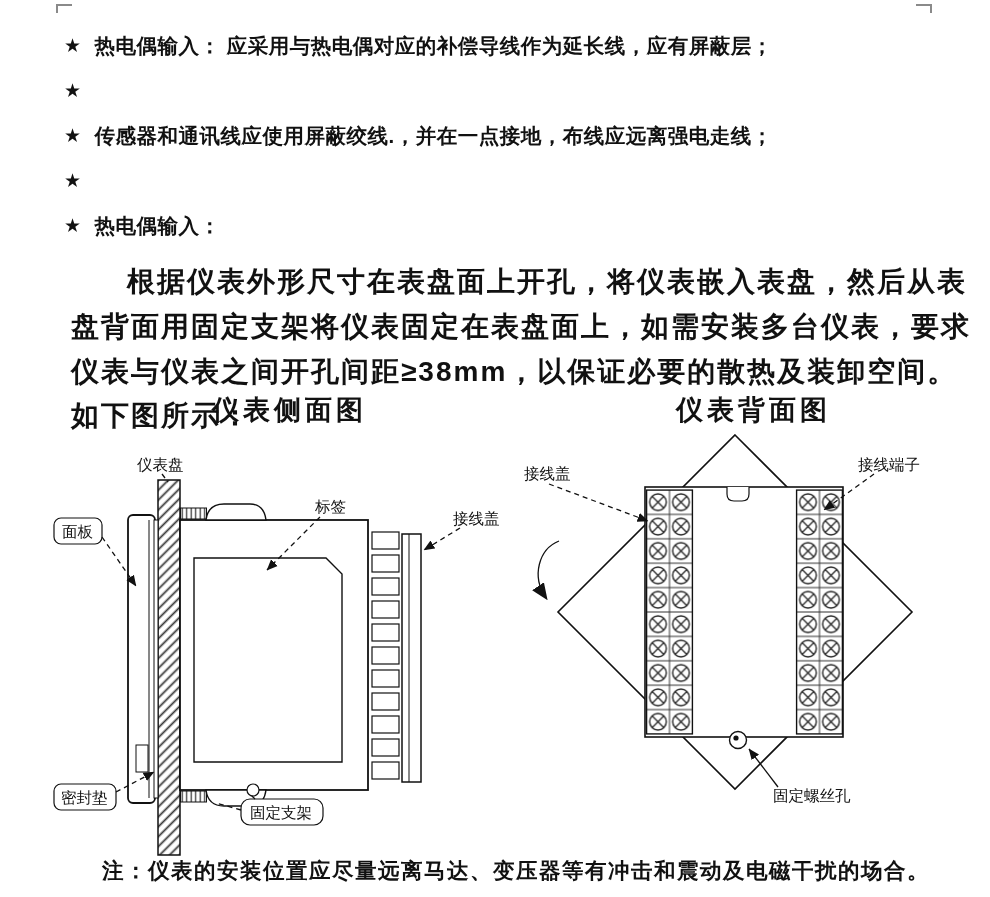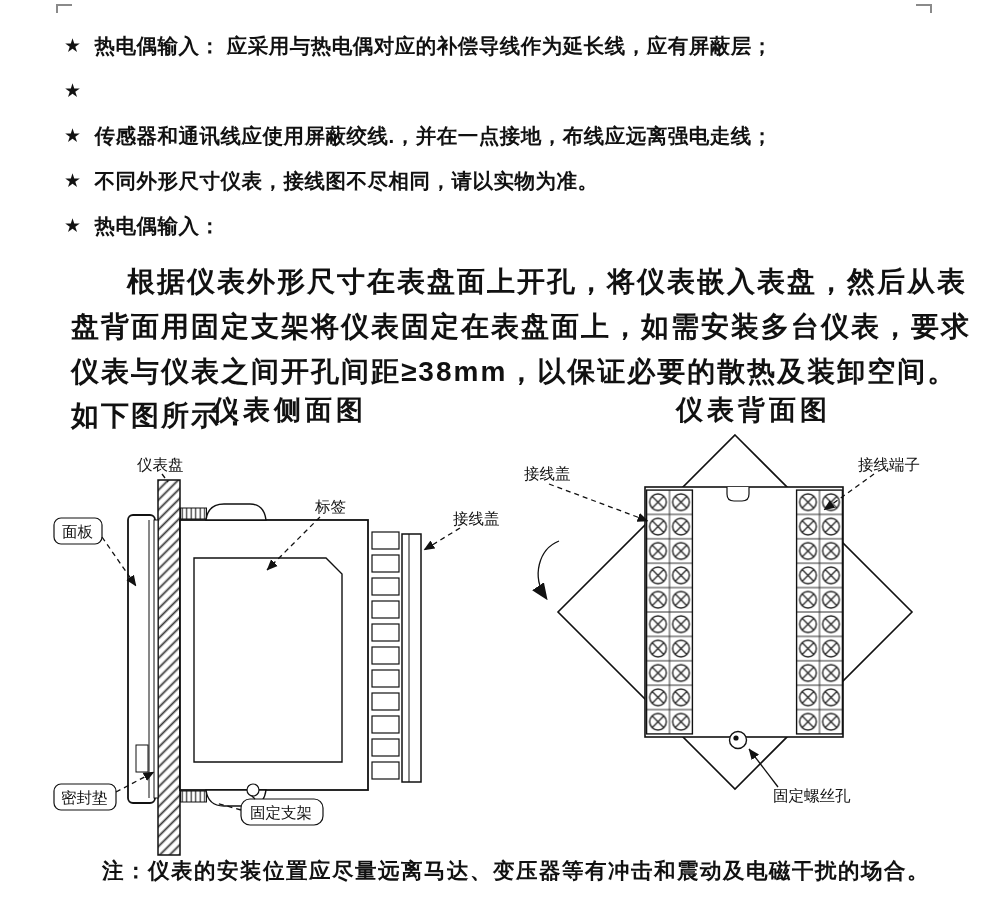--- a/index.html
+++ b/index.html
@@ -57,21 +57,20 @@
   </div>
   <div class="bullet">
     <span class="star">★</span>
   </div>
   <div class="bullet">
     <span class="star">★</span>
     <span class="bullet-text">传感器和通讯线应使用屏蔽绞线.，并在一点接地，布线应远离强电走线；</span>
   </div>
   <div class="bullet">
     <span class="star">★</span>
-    <span class="bullet-text">不同外形尺寸仪表，接线图不尽相同，请以实物为准。</span>
   </div>
   <div class="bullet">
     <span class="star">★</span>
     <span class="bullet-text">热电偶输入：</span>
   </div>
 </div>
 
 <div class="para">根据仪表外形尺寸在表盘面上开孔，将仪表嵌入表盘，然后从表盘背面用固定支架将仪表固定在表盘面上，如需安装多台仪表，要求仪表与仪表之间开孔间距≥38mm，以保证必要的散热及装卸空间。如下图所示：</div>
 
 <div class="fig-title" id="side-title">仪表侧面图</div>

